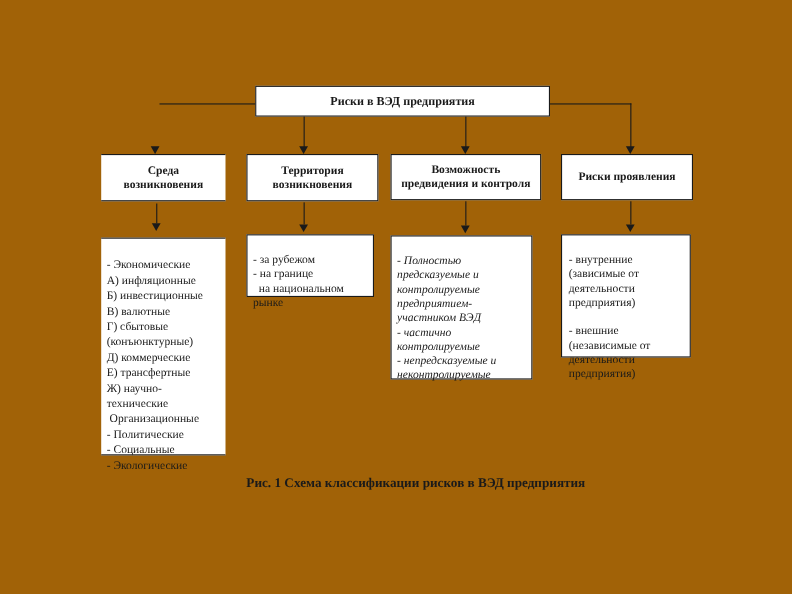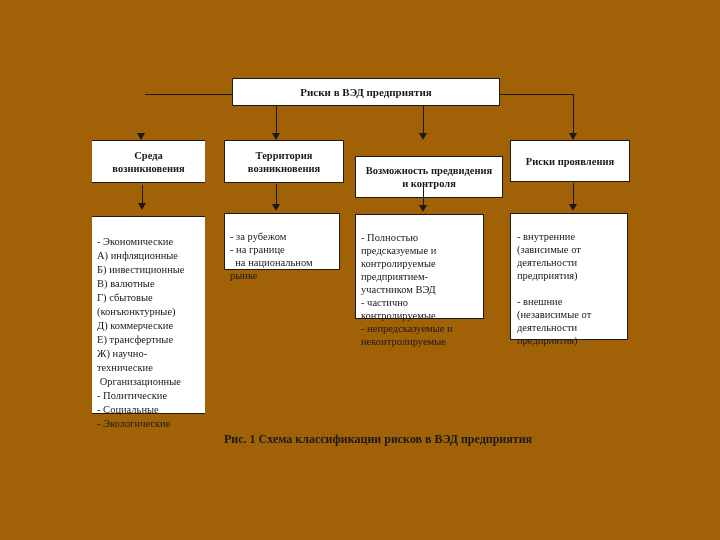--- a/index.html
+++ b/index.html
@@ -53,21 +53,21 @@
   <div class="arrow-down" style="left:272px;top:133px;"></div>
   <div class="arrow-down" style="left:419px;top:133px;"></div>
   <div class="arrow-down" style="left:569px;top:133px;"></div>
 
   <div class="box tb-border header-box" style="left:92px;top:140px;width:113px;height:43px;">
     <span>Среда возникновения</span>
   </div>
   <div class="box bordered header-box" style="left:224px;top:140px;width:120px;height:43px;">
     <span>Территория возникновения</span>
   </div>
-  <div class="box bordered header-box" style="left:355px;top:156px;width:148px;height:42px;">
+  <div class="box bordered header-box" style="left:355px;top:140px;width:137px;height:42px;">
     <span>Возможность предвидения и контроля</span>
   </div>
   <div class="box bordered header-box" style="left:510px;top:140px;width:120px;height:42px;">
     <span>Риски проявления</span>
   </div>
 
   <div class="vline" style="left:142px;top:185px;height:18px;"></div>
   <div class="vline" style="left:276px;top:184px;height:20px;"></div>
   <div class="vline" style="left:423px;top:183px;height:22px;"></div>
   <div class="vline" style="left:573px;top:183px;height:21px;"></div>
@@ -92,32 +92,32 @@
 - Политические
 - Социальные
 - Экологические</span>
   </div>
   <div class="box bordered content-text" style="left:224px;top:213px;width:116px;height:57px;padding:3px 0 16px 5px;line-height:13px;">
     <span>- за рубежом
 - на границе
 &nbsp;&nbsp;на национальном
 рынке</span>
   </div>
-  <div class="box bordered content-text" style="left:355px;top:214px;width:129px;height:105px;padding:3px 0 0 5px;line-height:13px;">
+  <div class="box bordered content-text" style="left:355px;top:214px;width:129px;height:131px;padding:3px 0 0 5px;line-height:13px;font-style:italic;">
     <span>- Полностью
 предсказуемые и
 контролируемые
 предприятием-
 участником ВЭД
 - частично
 контролируемые
 - непредсказуемые и
 неконтролируемые</span>
   </div>
-  <div class="box bordered content-text" style="left:510px;top:213px;width:118px;height:127px;padding:3px 0 0 6px;line-height:13px;">
+  <div class="box bordered content-text" style="left:510px;top:213px;width:118px;height:112px;padding:3px 0 0 6px;line-height:13px;">
     <span>- внутренние
 (зависимые от
 деятельности
 предприятия)
 
 - внешние
 (независимые от
 деятельности
 предприятия)</span>
   </div>

